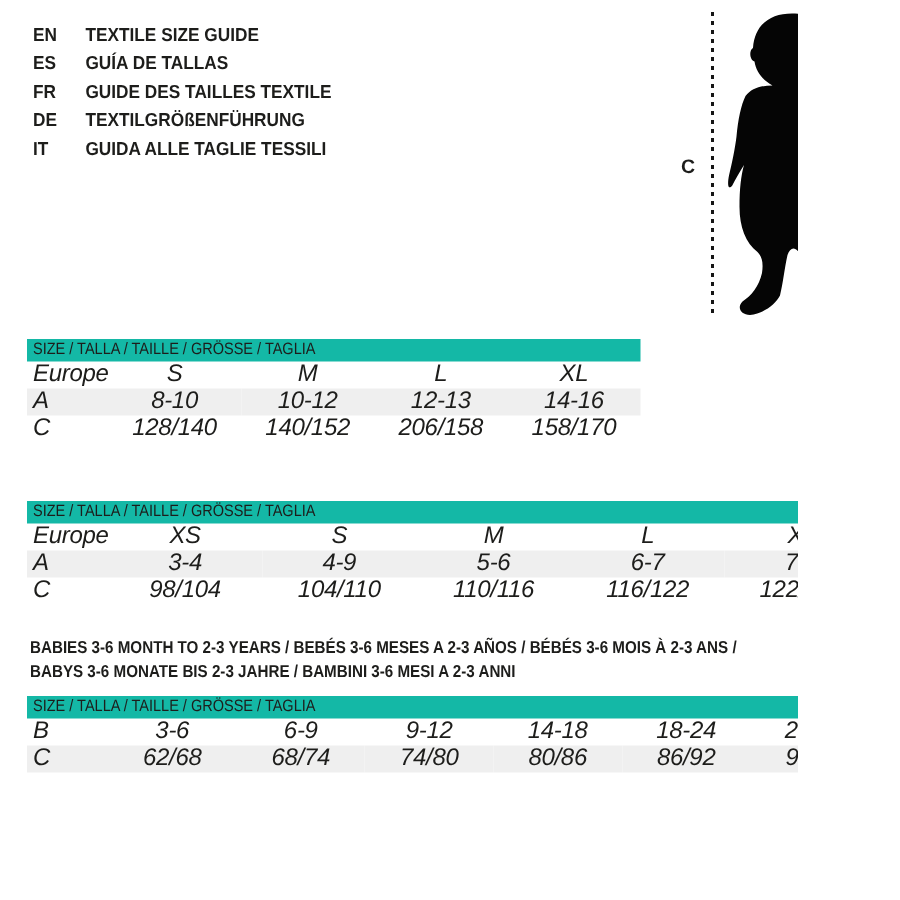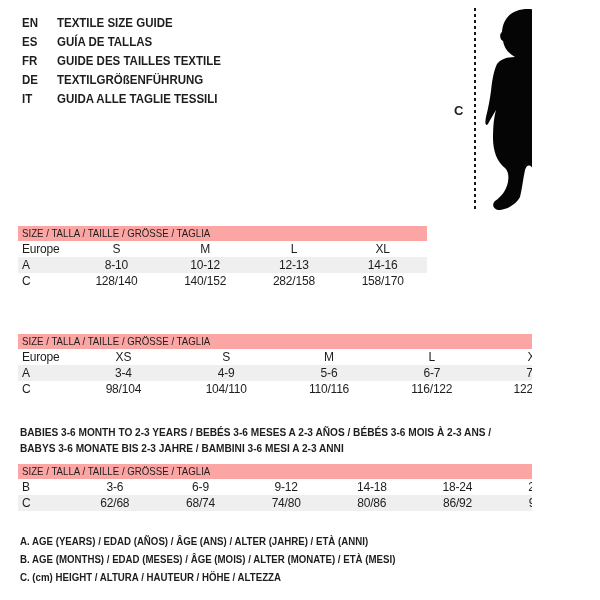--- a/index.html
+++ b/index.html
@@ -19,30 +19,30 @@
   .figure-label{position:absolute;left:9px;top:98px;font-weight:bold;font-size:13px;}
   .figure svg{position:absolute;left:40px;top:0;}
 
   
   .sec{position:absolute;left:18px;}
   .sec1{top:212px;width:409px;}
   .sec2{top:317px;width:568px;}
   .sec3{top:425px;width:568px;}
   .section-title{height:16px;line-height:15px;font-weight:bold;font-size:11.5px;padding-left:2px;white-space:nowrap;}
   .cond{display:inline-block;transform:scaleX(0.88);transform-origin:0 50%;white-space:nowrap;}
-  .size-bar{height:15px;line-height:15px;background:#fca5a5;font-size:11px;padding-left:4px;white-space:nowrap;}
+  .size-bar{height:15px;line-height:15px;background:#14b8a6;font-size:11px;padding-left:4px;white-space:nowrap;}
   .sec1 .size-bar{margin-top:14px;}
   .sec2 .size-bar{margin-top:17px;}
   .sec3 .size-bar{margin-top:7px;}
 
   .size-table{display:table;width:100%;table-layout:fixed;}
   .trow{display:table-row;}
   .trow.shaded .tcell{background:#efefef;}
   .tcell{display:table-cell;height:16px;vertical-align:middle;text-align:center;
-         font-size:12px;letter-spacing:-0.2px;}
+         font-size:16px;letter-spacing:-0.2px;font-style:italic;}
   .tcell.label{text-align:left;padding-left:4px;width:50px;}
 
   
   .footnotes{position:absolute;left:20px;top:532px;}
   .footnote{height:18px;line-height:18px;font-weight:bold;font-size:11px;
             transform:scaleX(0.88);transform-origin:0 0;white-space:nowrap;}
 </style>
 </head>
 <body>
 
@@ -127,21 +127,21 @@
           <div class="tcell label">A</div>
           <div class="tcell">8-10</div>
           <div class="tcell">10-12</div>
           <div class="tcell">12-13</div>
           <div class="tcell">14-16</div>
         </div>
         <div class="trow">
           <div class="tcell label">C</div>
           <div class="tcell">128/140</div>
           <div class="tcell">140/152</div>
-          <div class="tcell">282/158</div>
+          <div class="tcell">206/158</div>
           <div class="tcell">158/170</div>
         </div>
       </div>
   </div>
 
   <div class="sec sec2">
     <div class="size-bar">
       <span class="cond">SIZE / TALLA / TAILLE / GRÖSSE / TAGLIA</span>
     </div>
     <div class="size-table">
@@ -197,19 +197,14 @@
           <div class="tcell">62/68</div>
           <div class="tcell">68/74</div>
           <div class="tcell">74/80</div>
           <div class="tcell">80/86</div>
           <div class="tcell">86/92</div>
           <div class="tcell">92/98</div>
         </div>
       </div>
   </div>
 
-  <div class="footnotes">
-    <div class="footnote">A. AGE (YEARS) / EDAD (AÑOS) / ÂGE (ANS) / ALTER (JAHRE) / ETÀ (ANNI)</div>
-    <div class="footnote">B. AGE (MONTHS) / EDAD (MESES) / ÂGE (MOIS) / ALTER (MONATE) / ETÀ (MESI)</div>
-    <div class="footnote">C. (cm) HEIGHT / ALTURA / HAUTEUR / HÖHE / ALTEZZA</div>
-  </div>
 
 </div>
 
 </body></html>

